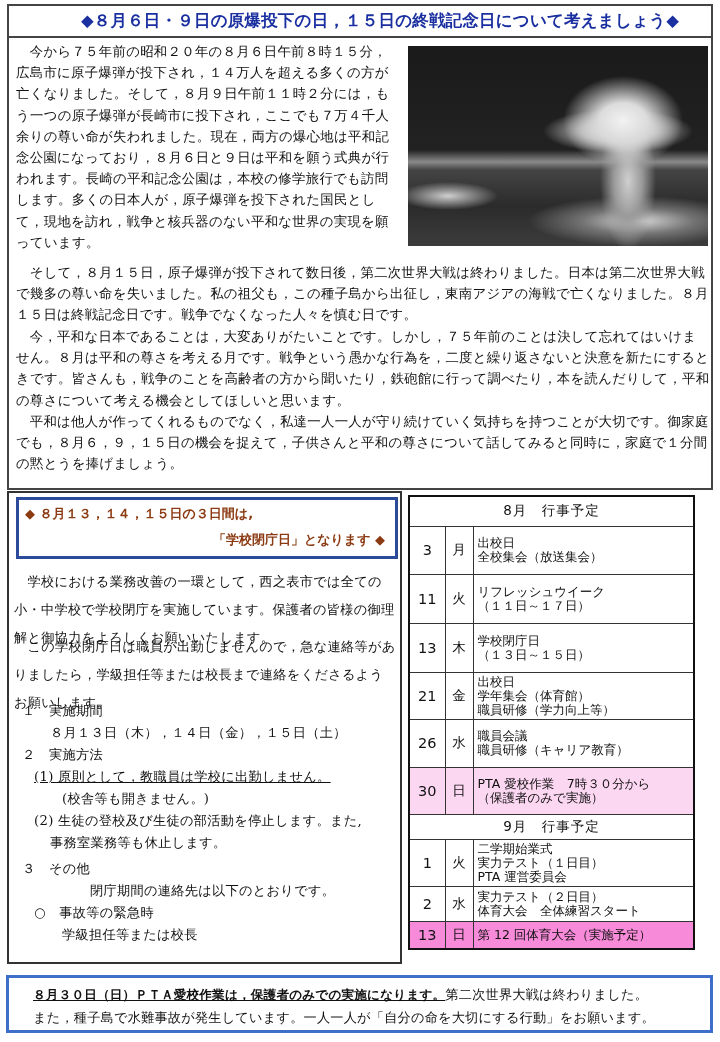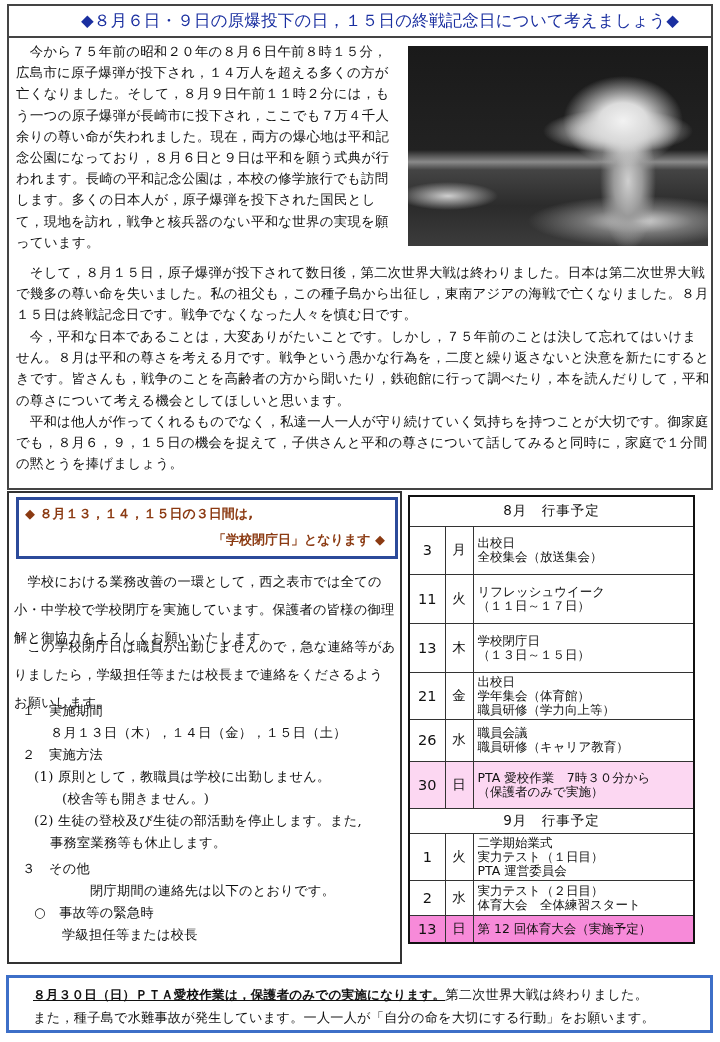--- a/index.html
+++ b/index.html
@@ -8,21 +8,21 @@
       font-family: "DejaVu Serif", "Liberation Serif", serif; color: #111;
       overflow: hidden;
     }
 
     
     .top-title {
       position: absolute; left: 7px; top: 4px; width: 706px; height: 32px;
       border: 2px solid #444; border-bottom: none;
       display: flex; align-items: center; justify-content: center;
       font-family: "DejaVu Sans", "Liberation Sans", sans-serif;
-      font-weight: normal; font-size: 16.5px; color: #1a2fa0; letter-spacing: 0.2px; padding-left: 40px;
+      font-weight: bold; font-size: 16.5px; color: #1a2fa0; letter-spacing: 0.2px; padding-left: 40px;
     }
     .top-box {
       position: absolute; left: 7px; top: 36px; width: 706px; height: 454px;
       border: 2px solid #444;
     }
     .photo {
       position: absolute; left: 408px; top: 46px; width: 300px; height: 200px;
       background:
         radial-gradient(ellipse 60px 45px at 215px 75px, #f2f2f2 0%, #dcdcdc 40%, rgba(200,200,200,0) 100%),
         radial-gradient(ellipse 75px 22px at 210px 85px, #e8e8e8 0%, rgba(220,220,220,0.7) 50%, rgba(0,0,0,0) 100%),
@@ -98,21 +98,21 @@
   <span class="l2">「学校閉庁日」となります ◆</span>
 </div>
 
 <div class="left-text" style="top:568px; width:382px;">　学校における業務改善の一環として，西之表市では全ての小・中学校で学校閉庁を実施しています。保護者の皆様の御理解と御協力をよろしくお願いいたします。</div>
 <div class="left-text" style="top:633px; width:382px;">　この学校閉庁日は職員が出勤しませんので，急な連絡等がありましたら，学級担任等または校長まで連絡をくださるようお願いします。</div>
 
 <div class="left-text" style="top:697px; left:22px;">１　実施期間</div>
 <div class="left-text" style="top:719px; left:50px;">８月１３日（木），１４日（金），１５日（土）</div>
 
 <div class="left-text" style="top:741px; left:22px;">２　実施方法</div>
-<div class="left-text" style="top:763px; left:34px;">(1) 原則として，教職員は学校に出勤しません。</div>
+<div class="left-text" style="top:763px; left:34px;text-decoration:underline;">(1) 原則として，教職員は学校に出勤しません。</div>
 <div class="left-text" style="top:785px; left:62px;">(校舎等も開きません。)</div>
 <div class="left-text" style="top:807px; left:34px;">(2) 生徒の登校及び生徒の部活動を停止します。また,</div>
 <div class="left-text" style="top:829px; left:50px;">事務室業務等も休止します。</div>
 
 <div class="left-text" style="top:855px; left:22px;">３　その他</div>
 <div class="left-text" style="top:877px; left:50px;padding-left:40px;">閉庁期間の連絡先は以下のとおりです。</div>
 <div class="left-text" style="top:899px; left:34px;">○　事故等の緊急時</div>
 <div class="left-text" style="top:921px; left:62px;">学級担任等または校長</div>
 
 <table class="sched">
@@ -138,21 +138,21 @@
     <td class="ev">学校閉庁日
 （１３日～１５日）</td>
   </tr>
   <tr style="height:47px;">
     <td class="day">21</td>
     <td class="wd">金</td>
     <td class="ev">出校日
 学年集会（体育館）
 職員研修（学力向上等）</td>
   </tr>
-  <tr style="height:42px;">
+  <tr style="height:48px;">
     <td class="day">26</td>
     <td class="wd">水</td>
     <td class="ev">職員会議
 職員研修（キャリア教育）</td>
   </tr>
   <tr class="pink-light" style="height:47px;padding-left:45px;">
     <td class="day">30</td>
     <td class="wd">日</td>
     <td class="ev">PTA 愛校作業　7時３０分から
 （保護者のみで実施）</td>

